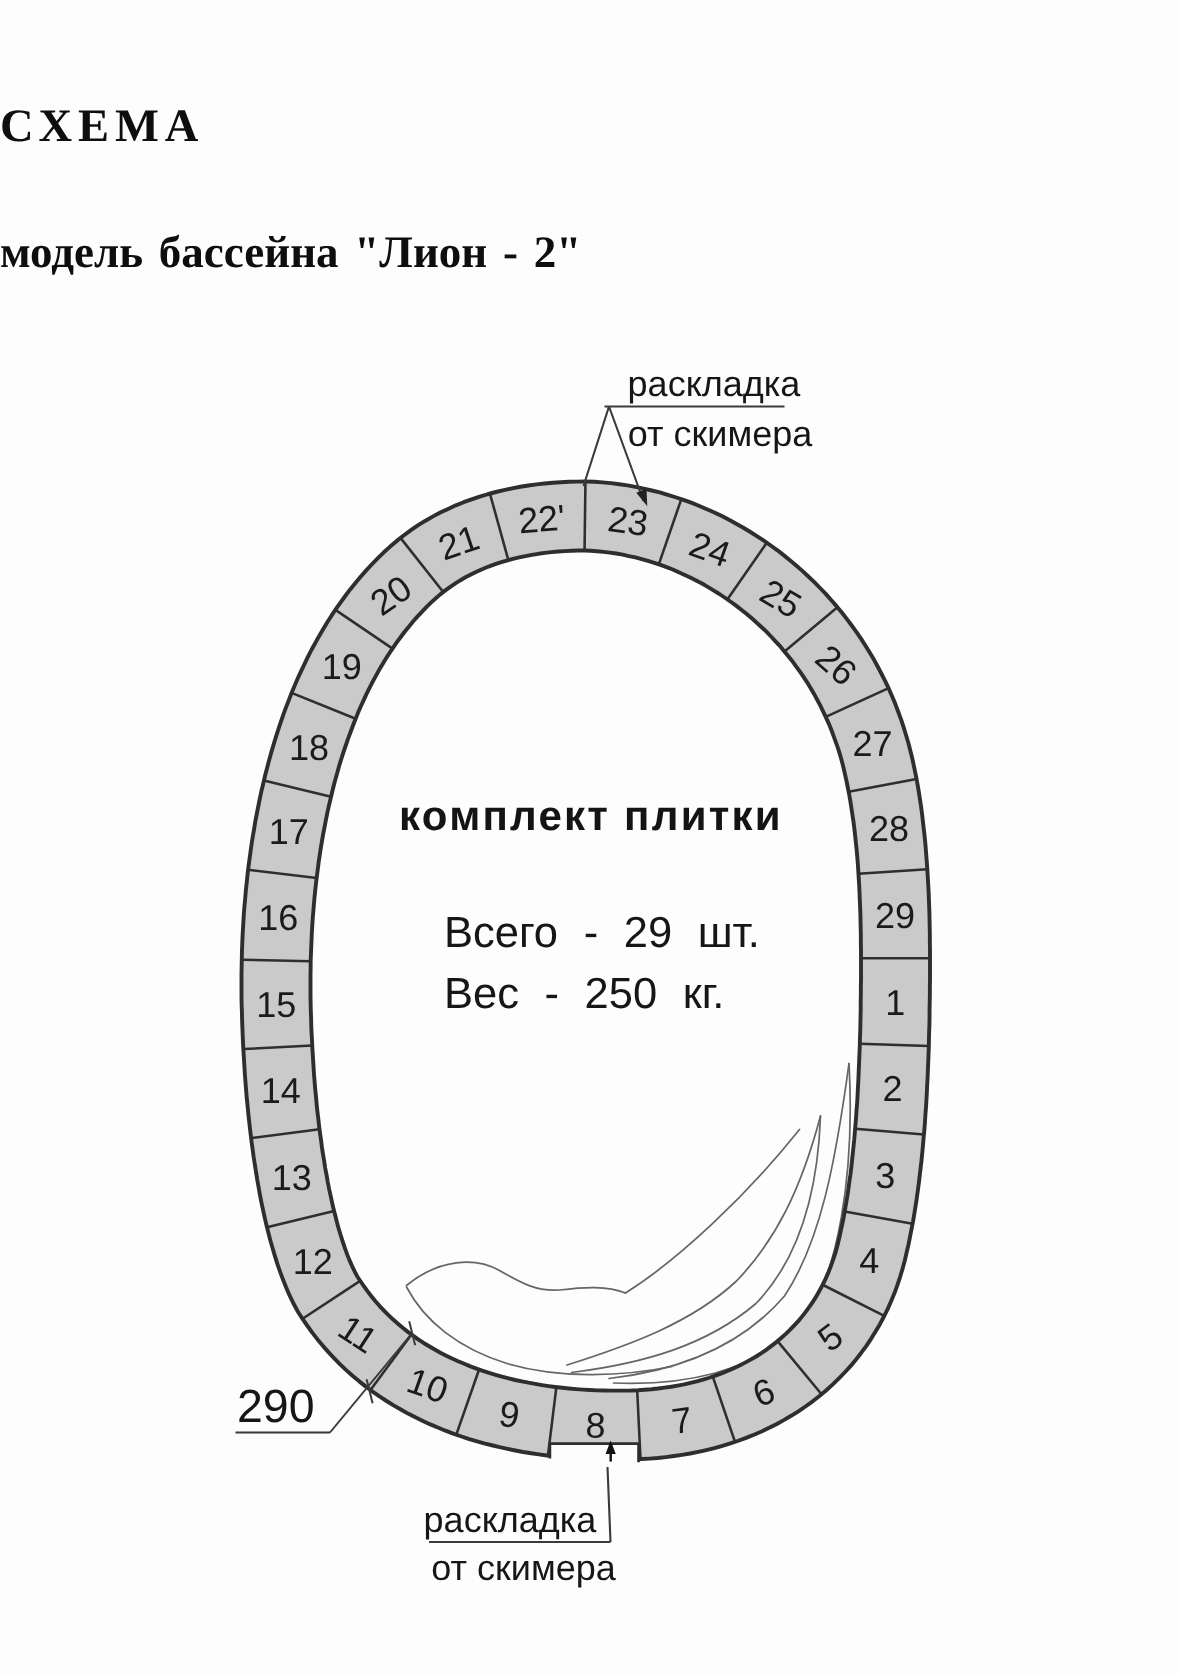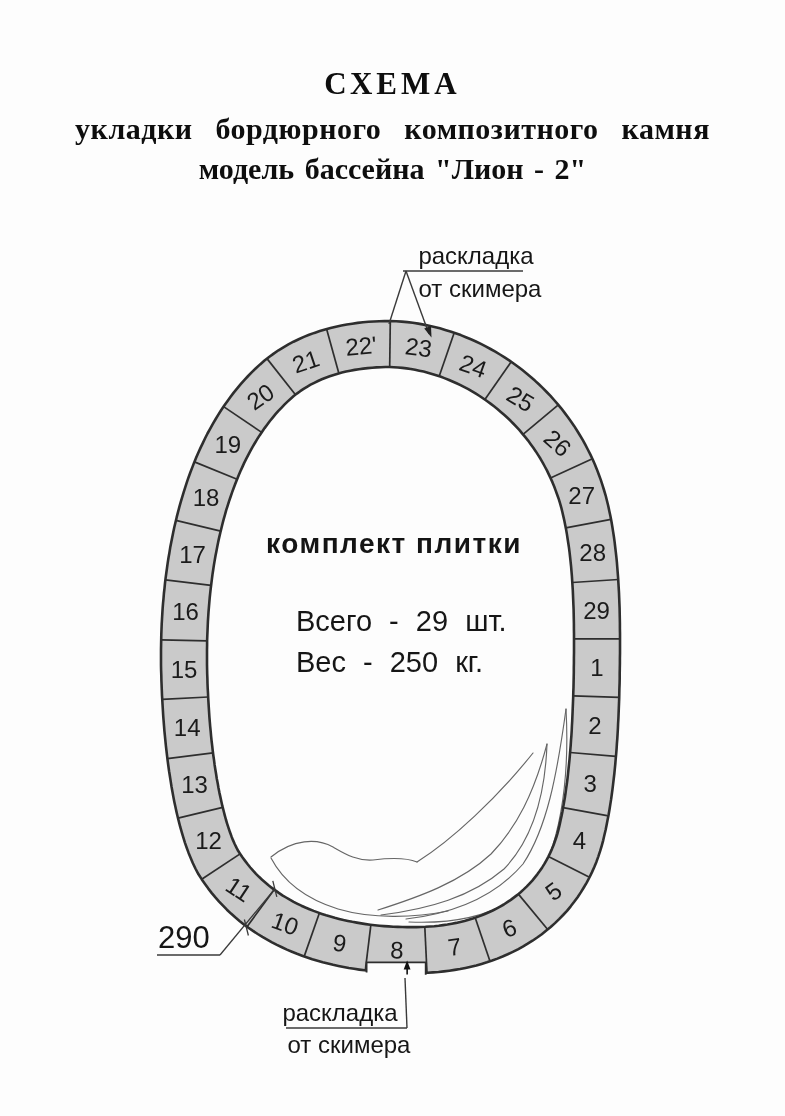--- a/index.html
+++ b/index.html
@@ -1,20 +1,20 @@
 <!DOCTYPE html>
 <html><head>
 <meta charset="utf-8">
 <style>
   html,body{margin:0;padding:0;background:#ffffff;}
   .page{
     position:relative;width:785px;height:1116px;background:#fdfdfd;overflow:hidden;
     font-family:"Liberation Sans","DejaVu Sans",sans-serif;color:#111;
   }
-  .hdr{position:absolute;left:0;width:785px;text-align:center;
+  .hdr{position:absolute;left:0;width:785px;text-align:left;
        font-family:"Liberation Serif","DejaVu Serif",serif;font-weight:bold;color:#0e0e0e;
        white-space:nowrap;}
   .hdr.title{top:66px;font-size:31px;letter-spacing:4px;}
   .hdr.sub1{top:112px;font-size:30px;word-spacing:15px;letter-spacing:.5px;}
   .hdr.sub2{top:152px;font-size:30px;word-spacing:3px;}
   svg.diagram{position:absolute;left:0;top:0;}
   .seg-num{font-family:"Liberation Sans","DejaVu Sans",sans-serif;font-size:24px;fill:#1b1b1b;}
   .callout{font-family:"Liberation Sans","DejaVu Sans",sans-serif;font-size:24px;fill:#161616;}
   .dim{font-family:"Liberation Sans","DejaVu Sans",sans-serif;font-size:31px;fill:#161616;}
   .center-heading{font-family:"Liberation Sans","DejaVu Sans",sans-serif;font-size:28px;font-weight:bold;
@@ -22,21 +22,20 @@
   .stat{font-family:"Liberation Sans","DejaVu Sans",sans-serif;font-size:29px;fill:#161616;word-spacing:9px;}
   .ann{stroke:#3a3a3a;stroke-width:1.4;fill:none;}
   .sketch{stroke:#666;stroke-width:1.15;fill:none;stroke-linecap:round;}
 </style>
 </head>
 <body>
 
 <div class="page">
 
   <div class="hdr title">СХЕМА</div>
-  <div class="hdr sub1">укладки бордюрного композитного камня</div>
   <div class="hdr sub2">модель бассейна "Лион - 2"</div>
 
   <svg class="diagram" width="785" height="1116" viewBox="0 0 785 1116">
 
     <path id="ring-centerline" fill="none" stroke="none" d="M 390 344
              C 470 346 556 404 583 500
              C 594 540 597 590 597 640
              C 597 710 594 778 582 830
              C 566 903 505 948 420 950
              C 330 952 256 924 218 862

